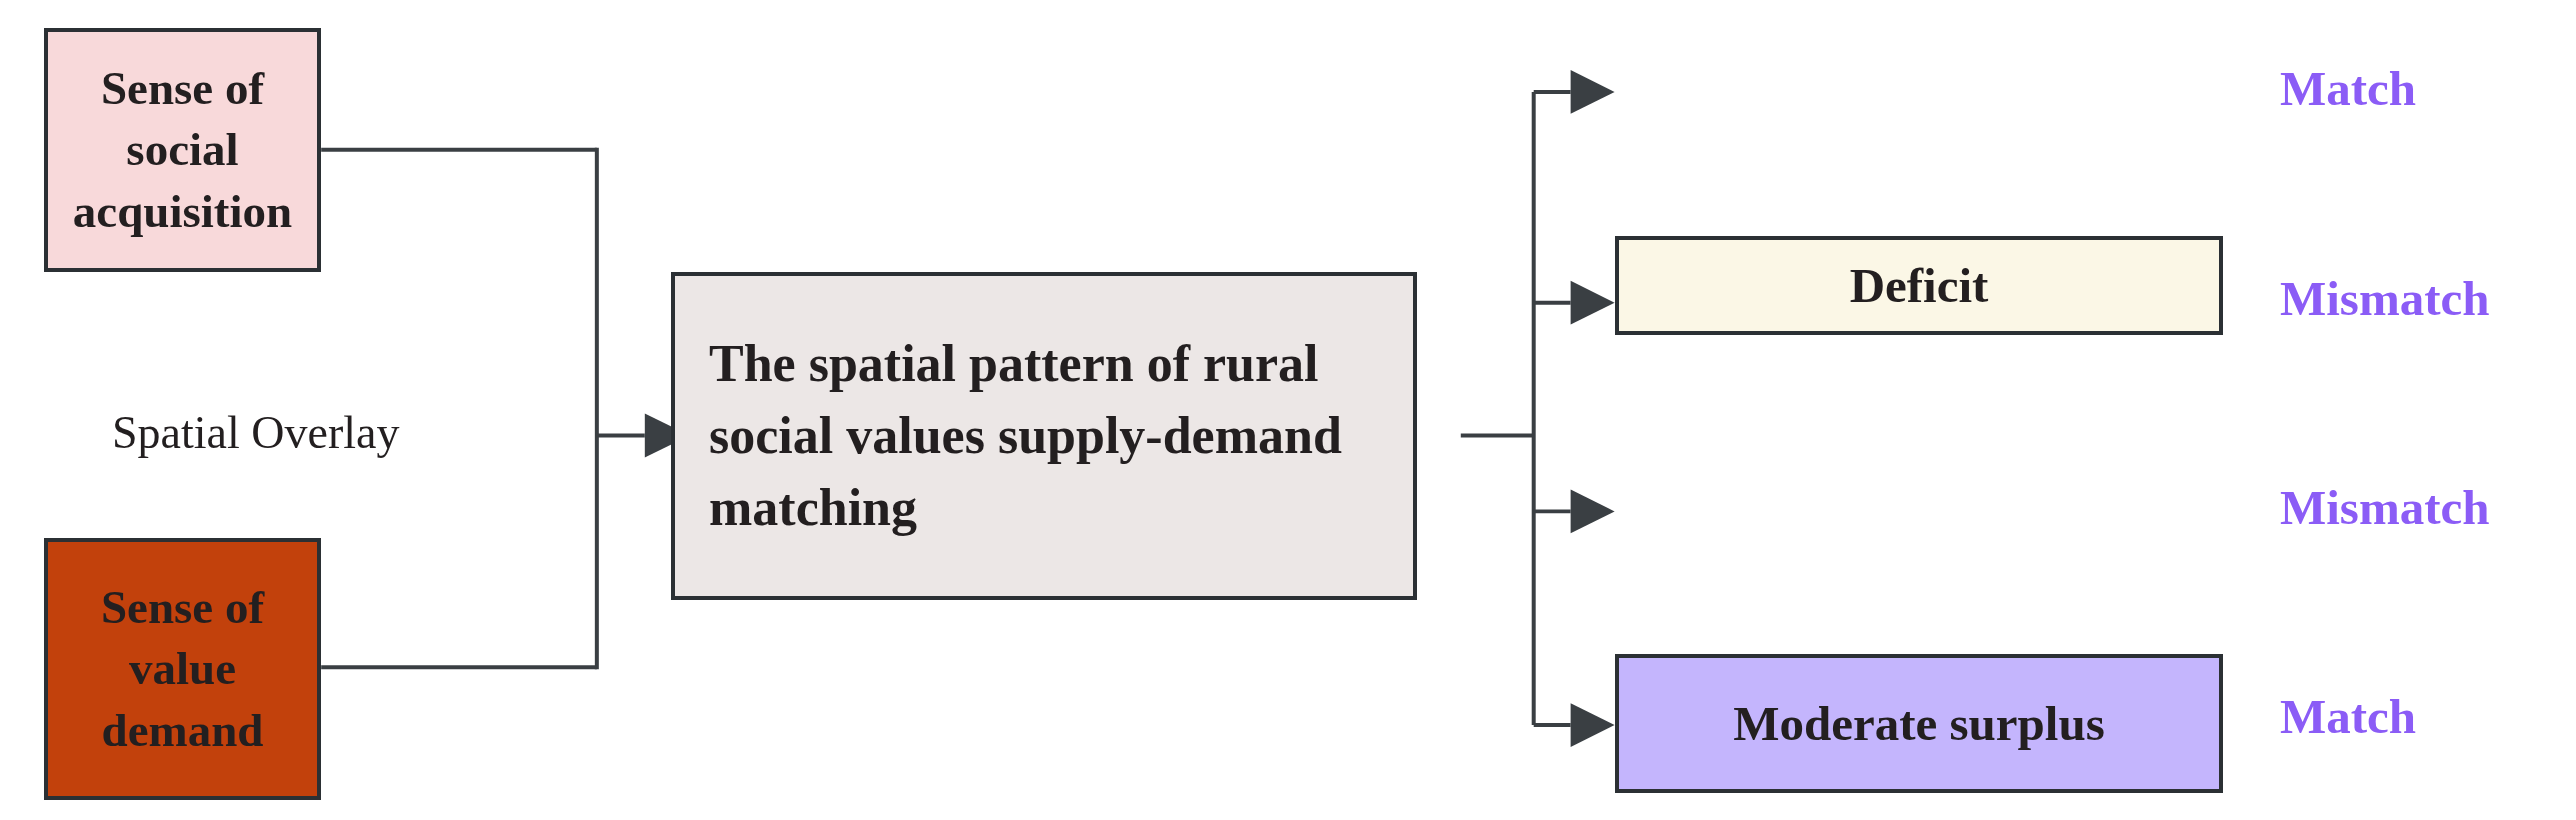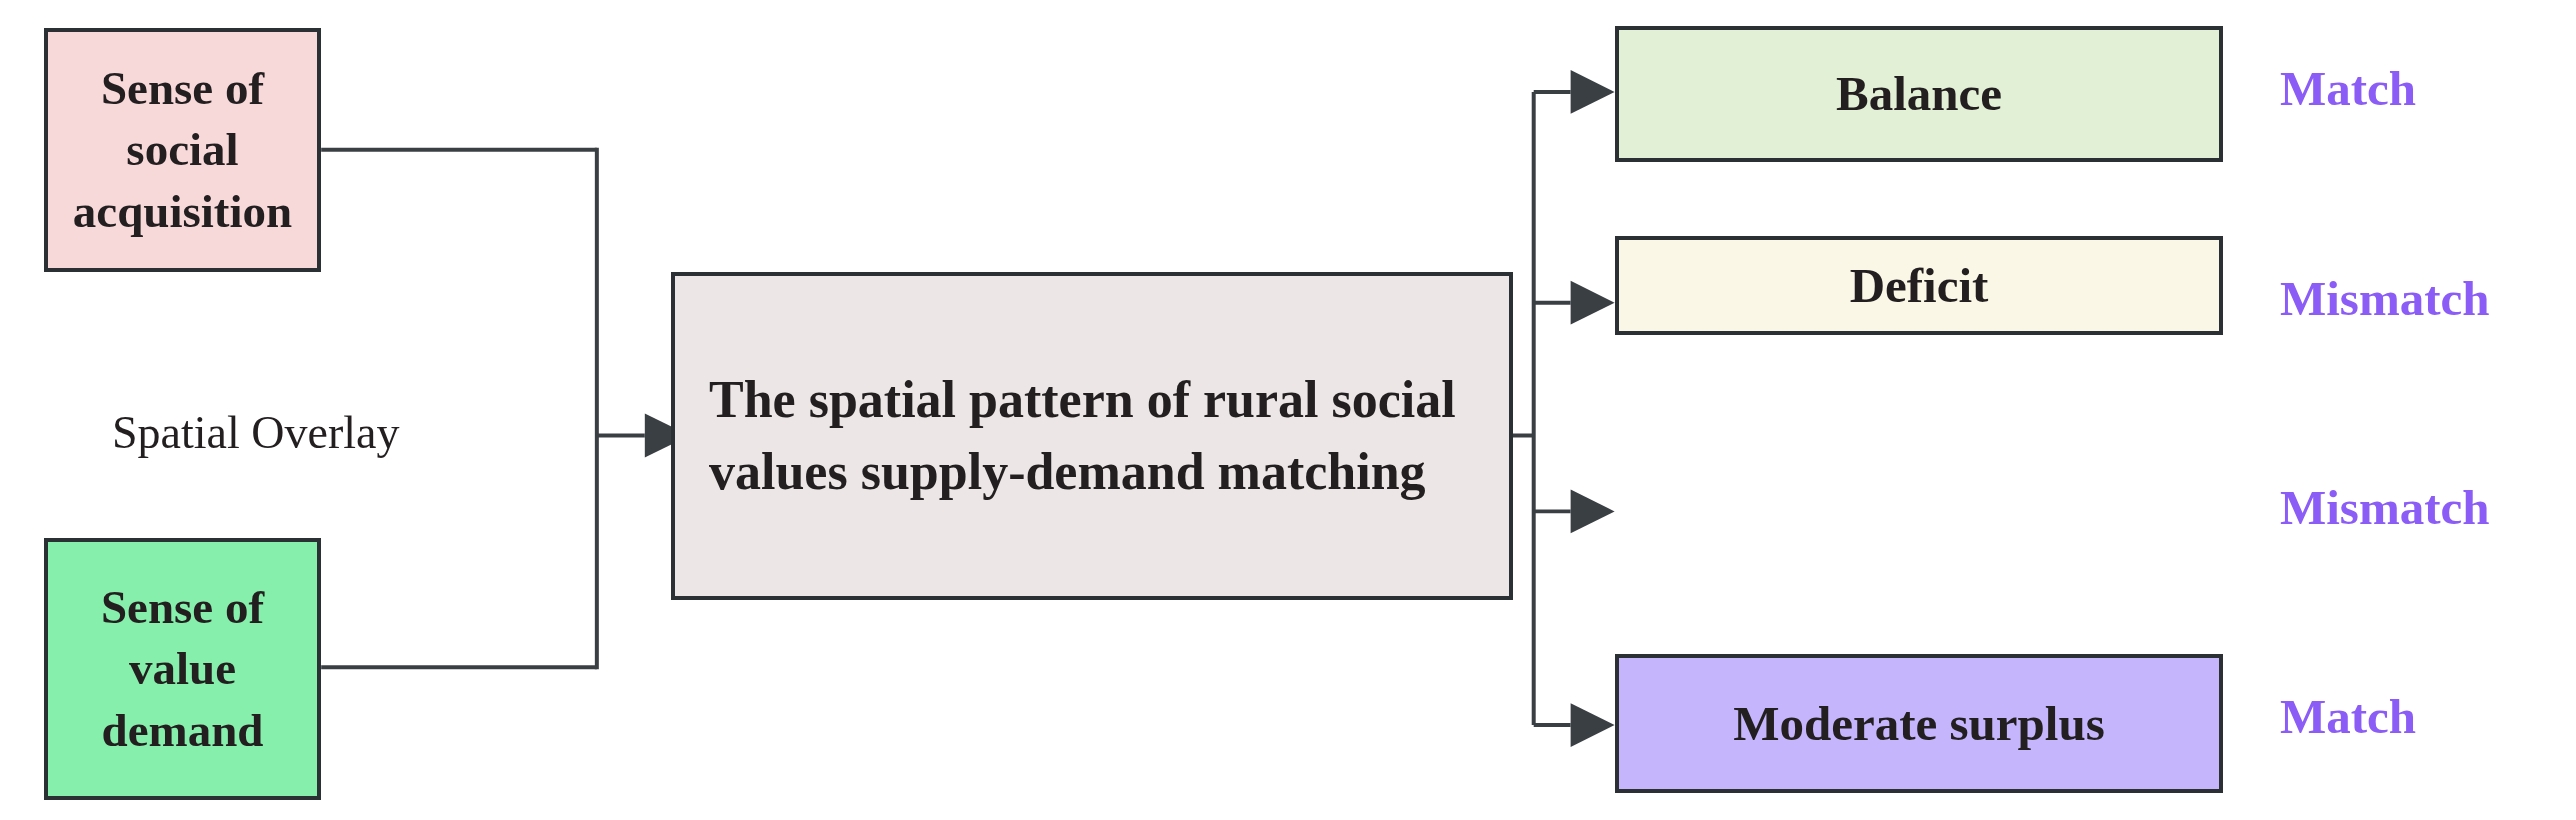--- a/index.html
+++ b/index.html
@@ -28,27 +28,27 @@
   }
   
   #box-acquisition{
     left:44px; top:28px; width:277px; height:244px;
     background:#f8d9da;
     font-size:47px;
     padding:0 18px;
   }
   #box-demand{
     left:44px; top:538px; width:277px; height:262px;
-    background:#86efac;
+    background:#c2410c;
     font-size:47px;
     padding:0 18px;
   }
   
   #box-center{
-    left:671px; top:272px; width:842px; height:328px;
+    left:671px; top:272px; width:746px; height:328px;
     background:#ece7e6;
     font-size:52px;
     justify-content:flex-start;
     text-align:left;
     padding:0 34px;
     line-height:1.38;
   }
   
   .outcome{
     left:1615px; width:608px;
@@ -159,23 +159,20 @@
   <div class="box" id="box-demand">
     <span>Sense of value demand</span>
   </div>
 
   <div id="label-overlay">Spatial Overlay</div>
 
   <div class="box" id="box-center">
     <span>The spatial pattern of rural social values supply-demand matching</span>
   </div>
 
-  <div class="box outcome" id="box-balance">
-    <span>Balance</span>
-  </div>
   <div class="box outcome" id="box-deficit">
     <span>Deficit</span>
   </div>
   <div class="box outcome" id="box-moderate">
     <span>Moderate surplus</span>
   </div>
 
   <div class="side-label" id="label-match-1">Match</div>
   <div class="side-label" id="label-mismatch-1">Mismatch</div>
   <div class="side-label" id="label-mismatch-2">Mismatch</div>

